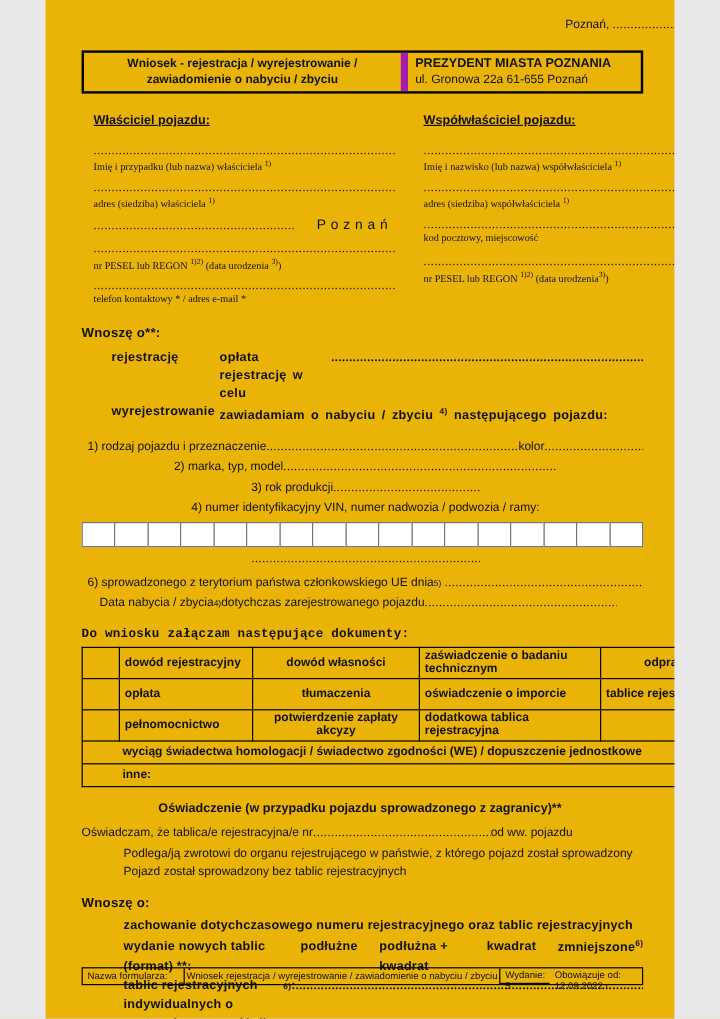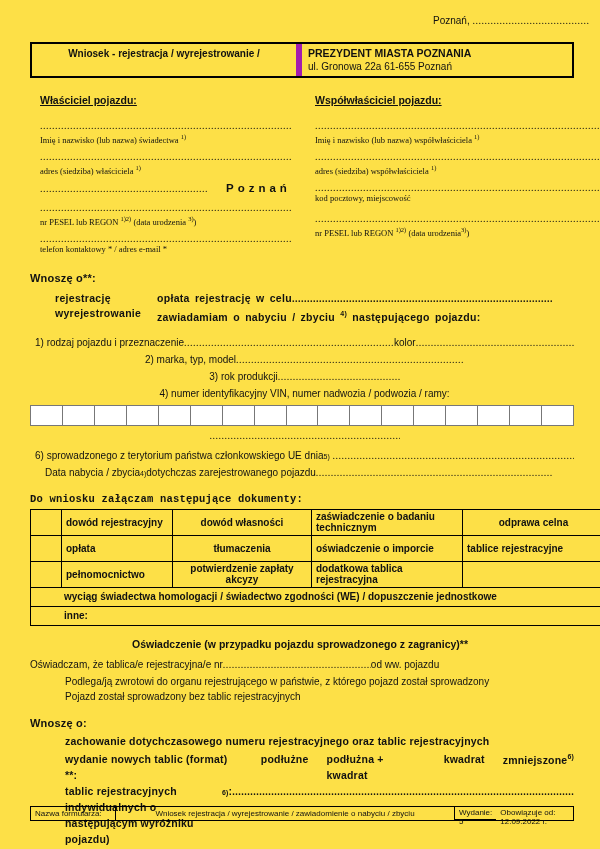--- a/index.html
+++ b/index.html
@@ -1,18 +1,18 @@
 <!DOCTYPE html>
 <html><head>
 <meta charset="utf-8">
 <style>
   html,body { margin:0; padding:0; background:#e8e8e8; }
   .page {
-    position:relative; width:600px; height:849px; margin:0 auto;
-    background:#fde047; color:#111;
+    position:relative; width:524px; height:849px; margin:0 auto;
+    background:#eab308; color:#111;
     font-family:"Liberation Sans", sans-serif;
     box-sizing:border-box; padding-top:42px; overflow:hidden;
   }
   .city-date {
     position:absolute; top:15px; left:433px; width:145px;
     font-size:10px; display:flex; align-items:baseline;
   }
   .dotfill {
     overflow:hidden; white-space:nowrap; flex:0 0 auto;
     font-family:"Liberation Serif", serif; font-size:10px;
@@ -40,29 +40,29 @@
   }
   .field { margin-bottom:9px; }
   .fieldline { display:flex; align-items:baseline; height:11px; }
   .flabel {
     font-family:"Liberation Serif", serif; font-size:8.5px;
     height:11px; line-height:11px; white-space:nowrap;
   }
   .flabel .sup, .sup8 { font-size:6.5px; vertical-align:super; }
   .sup10 { font-size:7px; vertical-align:super; }
   .poznan-val {
-    font-weight:bold; font-size:11.5px; letter-spacing:4px;
+    font-weight:normal; font-size:11.5px; letter-spacing:4px;
     margin-left:18px; white-space:nowrap;
   }
   
   .wnosze { margin:8px 26px 0 30px; }
   .sec-heading { font-weight:bold; font-size:11px; letter-spacing:0.2px; }
   .wnosze-rows {
     margin:7px 0 0 25px; display:grid; grid-template-columns:90px 1fr;
-    column-gap:12px; font-weight:bold; font-size:10.5px; line-height:15px;
+    font-weight:bold; font-size:10.5px; line-height:15px;
     letter-spacing:0.3px; word-spacing:2px;
   }
   .wnosze-rows .opt { white-space:nowrap; }
   .wline { display:flex; align-items:baseline; }
   
   .vlist { margin:9px 26px 0 35px; font-size:10px; }
   .vitem { display:flex; align-items:baseline; line-height:17px; height:17px;justify-content:center; }
   .vitem .t { white-space:nowrap; }
   
   .vin-row { margin:3px 26px 1px 30px; display:flex; height:21px; }
@@ -118,37 +118,38 @@
 <div class="page">
 
   <div class="city-date">
     <span>Poznań,</span>&nbsp;
     <span class="dotfill" style="width:118px">........................................................................................................................................................................................................................................................................................</span>
   </div>
 
   <div class="header-box">
     <div class="left">
       <div>Wniosek - rejestracja / wyrejestrowanie /</div>
+      <div>zawiadomienie o nabyciu / zbyciu</div>
     </div>
     <div class="right">
       <div class="auth">PREZYDENT MIASTA POZNANIA</div>
       <div>ul. Gronowa 22a 61-655 Poznań</div>
     </div>
   </div>
 
   <div class="owners">
 
     <div>
       <div class="col-heading">Właściciel pojazdu:</div>
 
       <div class="field">
         <div class="fieldline">
             <span class="dotfill dotgrow">........................................................................................................................................................................................................................................................................................</span>
           </div>
-        <div class="flabel"><span>Imię i nazwisko (lub nazwa) świadectwa </span><span class="sup">1)</span></div>
+        <div class="flabel"><span>Imię i przypadku (lub nazwa) właściciela </span><span class="sup">1)</span></div>
       </div>
 
       <div class="field">
         <div class="fieldline">
             <span class="dotfill dotgrow">........................................................................................................................................................................................................................................................................................</span>
           </div>
         <div class="flabel"><span>adres (siedziba) właściciela </span><span class="sup">1)</span></div>
       </div>
 
       <div class="field">

